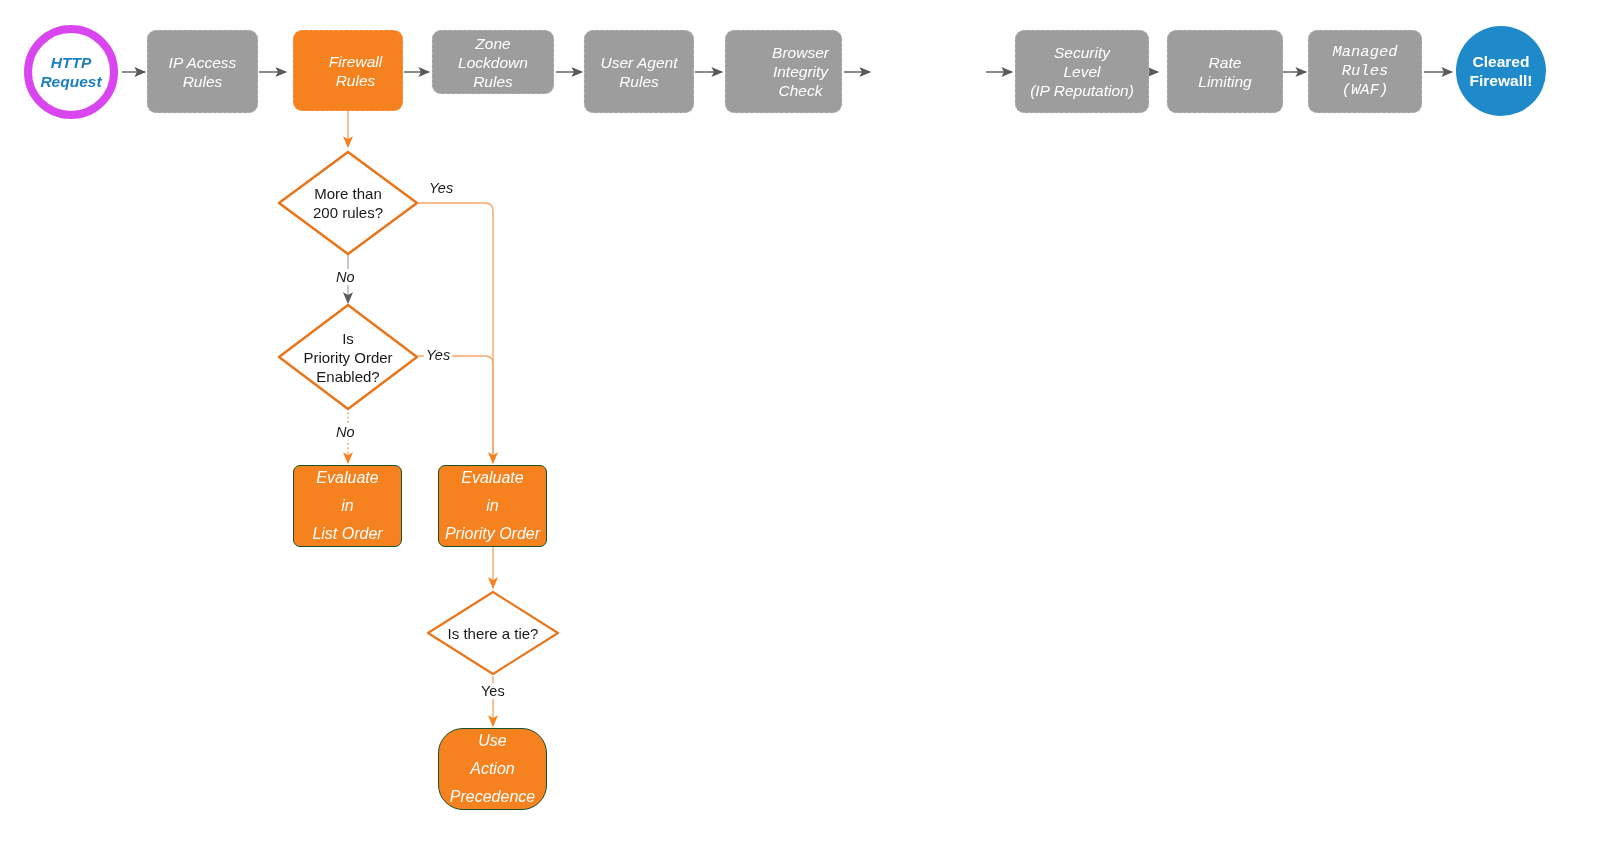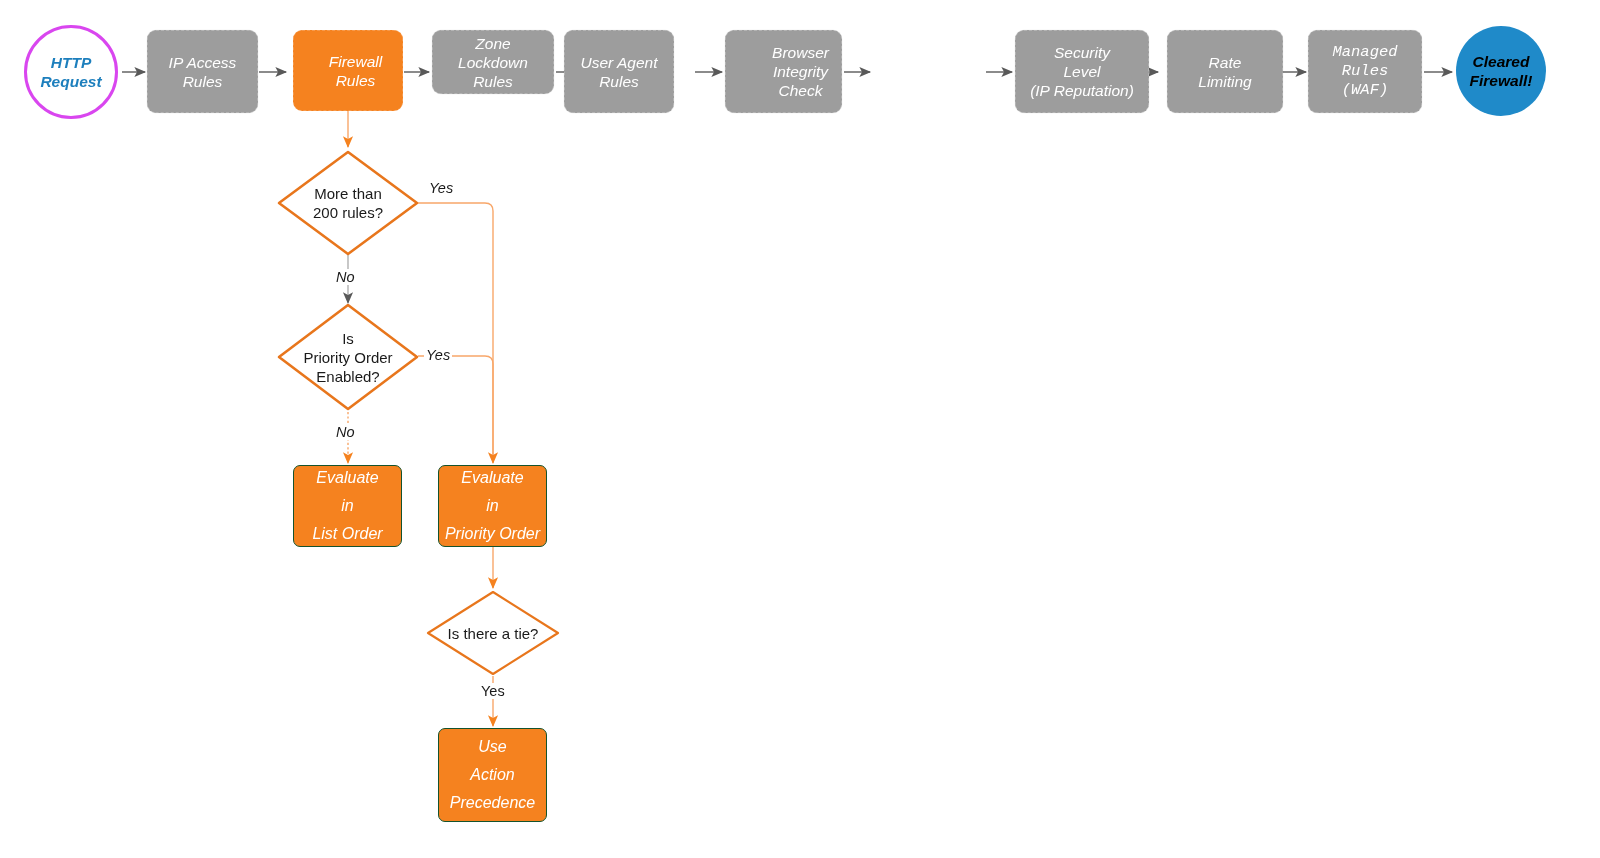--- a/index.html
+++ b/index.html
@@ -61,36 +61,35 @@
     color: #ffffff;
     font-style: italic;
     font-size: 15.5px;
     line-height: 19px;
   }
 
   
   .circle-start {
     border-radius: 50%;
     background: #ffffff;
-    border: 3px solid #d946ef;
+    border: 8px solid #d946ef;
     color: #1d7fbd;
     font-weight: bold;
     font-style: italic;
     font-size: 15.5px;
     line-height: 19px;
   }
 
   
   .circle-end {
     border-radius: 50%;
     background: #1f8ac9;
     border: none;
-    color: #000000;
+    color: #ffffff;
     font-weight: bold;
-    font-style: italic;
     font-size: 15.5px;
     line-height: 19px;
   }
 
   
   .diamond {
     background: transparent;
   }
   .diamond .dia-shape {
     position: absolute;
@@ -188,21 +187,21 @@
     <span class="lbl">Firewall
 Rules</span>
   </div>
 
   <div class="node stage" style="left:432px; top:30px; width:122px; height:64px;">
     <span class="lbl">Zone
 Lockdown
 Rules</span>
   </div>
 
-  <div class="node stage" style="left:564px; top:30px; width:110px; height:83px;">
+  <div class="node stage" style="left:584px; top:30px; width:110px; height:83px;">
     <span class="lbl">User Agent
 Rules</span>
   </div>
 
   <div class="node stage" style="left:725px; top:30px; width:117px; height:83px;padding-left:34px;">
     <span class="lbl">Browser
 Integrity
 Check</span>
   </div>
 
@@ -258,21 +257,21 @@
 in
 List Order</span>
   </div>
 
   <div class="node box-result" style="left:438px; top:465px; width:109px; height:82px;">
     <span class="lbl">Evaluate
 in
 Priority Order</span>
   </div>
 
-  <div class="node box-result" style="left:438px; top:728px; width:109px; height:94px;">
+  <div class="node box-result" style="left:438px; top:728px; width:109px; height:82px;border-radius:25px;">
     <span class="lbl">Use
 Action
 Precedence</span>
   </div>
 
   <div class="edge-label" style="left:427px; top:180px;">Yes</div>
 
   <div class="edge-label" style="left:334px; top:269px;">No</div>
 
   <div class="edge-label" style="left:424px; top:347px;">Yes</div>

